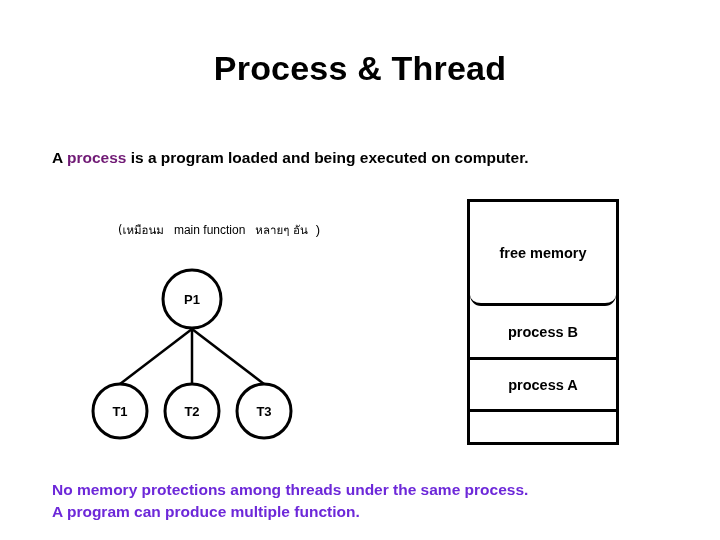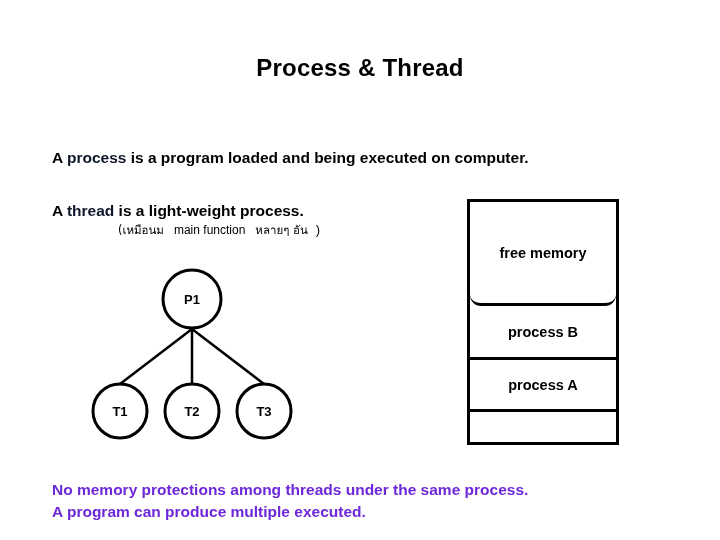--- a/index.html
+++ b/index.html
@@ -19,37 +19,37 @@
     overflow: hidden;
   }
 
   
   .slide-title {
     position: absolute;
     left: 0;
     top: 48px;
     width: 720px;
     text-align: center;
-    font-size: 24px;
+    font-size: 34px;
     font-weight: bold;
     letter-spacing: 0.2px;
     color: #000000;
     line-height: 40px;
   }
 
   
   .body-line {
     position: absolute;
     font-size: 15.5px;
     font-weight: bold;
     line-height: 20px;
     white-space: nowrap;
     color: #000000;
   }
-  .kw-red { color: #0f172a; }
+  .kw-red { color: #701a75; }
 
   #line-process { left: 52px; top: 148px; }
   #line-thread  { left: 52px; top: 201px; }
 
   .thai-note {
     position: absolute;
     left: 118px;
     top: 222px;
     white-space: nowrap;
     font-size: 12px;
@@ -129,23 +129,20 @@
 <body>
 
 <div id="slide">
 
   <div class="slide-title">Process &amp; Thread</div>
 
   <div class="body-line" id="line-process">
     <span>A </span><span class="kw-red">process</span><span> is a program loaded and being executed on computer.</span>
   </div>
 
-  <div class="body-line" id="line-thread">
-    <span>A </span><span class="kw-red">thread</span><span> is a light-weight process.</span>
-  </div>
 
   <div class="thai-note">
     <span class="thai">(</span><span class="thai">เหมือนม</span><span class="mainfn">main function</span><span class="thai">หลายๆ อัน</span><span class="paren">)</span>
   </div>
 
   <div id="tree">
     <svg width="230" height="190" viewBox="0 0 230 190" xmlns="http://www.w3.org/2000/svg">
       <g>
         <line x1="110" y1="67" x2="38" y2="122" stroke="#000000" stroke-width="2.5"></line>
         <line x1="110" y1="67" x2="110" y2="122" stroke="#000000" stroke-width="2.5"></line>
@@ -180,15 +177,15 @@
     </div>
     <div class="mem-cell" id="mem-proc-b">
       <span>process B</span>
     </div>
     <div class="mem-cell" id="mem-proc-a">
       <span>process A</span>
     </div>
   </div>
 
   <div class="footer-line" id="footer-1">No memory protections among threads under the same process.</div>
-  <div class="footer-line" id="footer-2">A program can produce multiple executed.</div>
+  <div class="footer-line" id="footer-2">A program can produce multiple function.</div>
 
 </div>
 
 </body></html>

